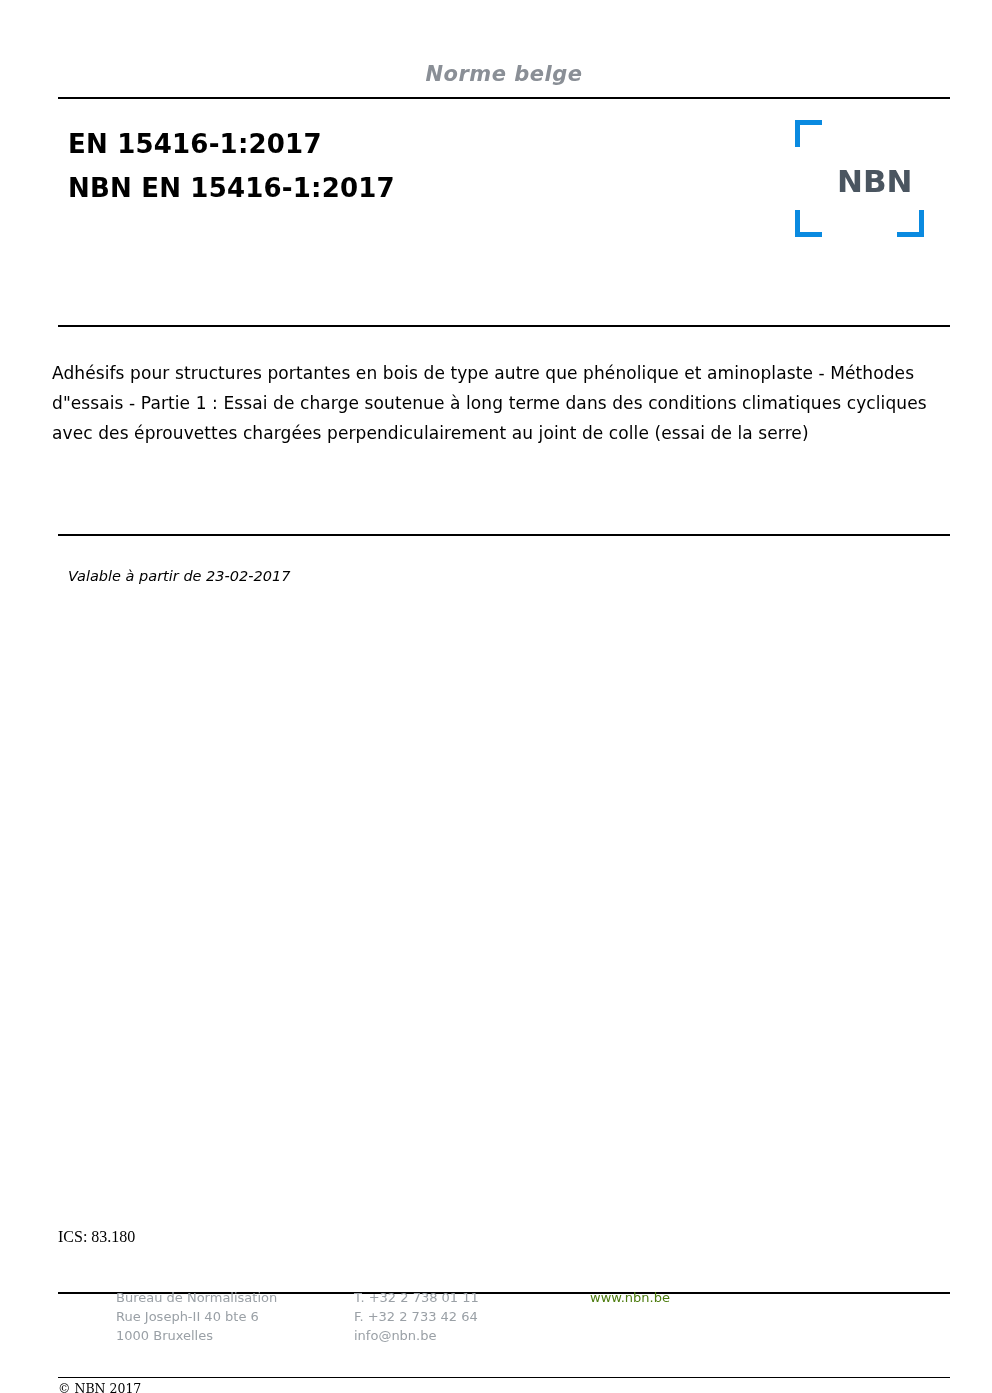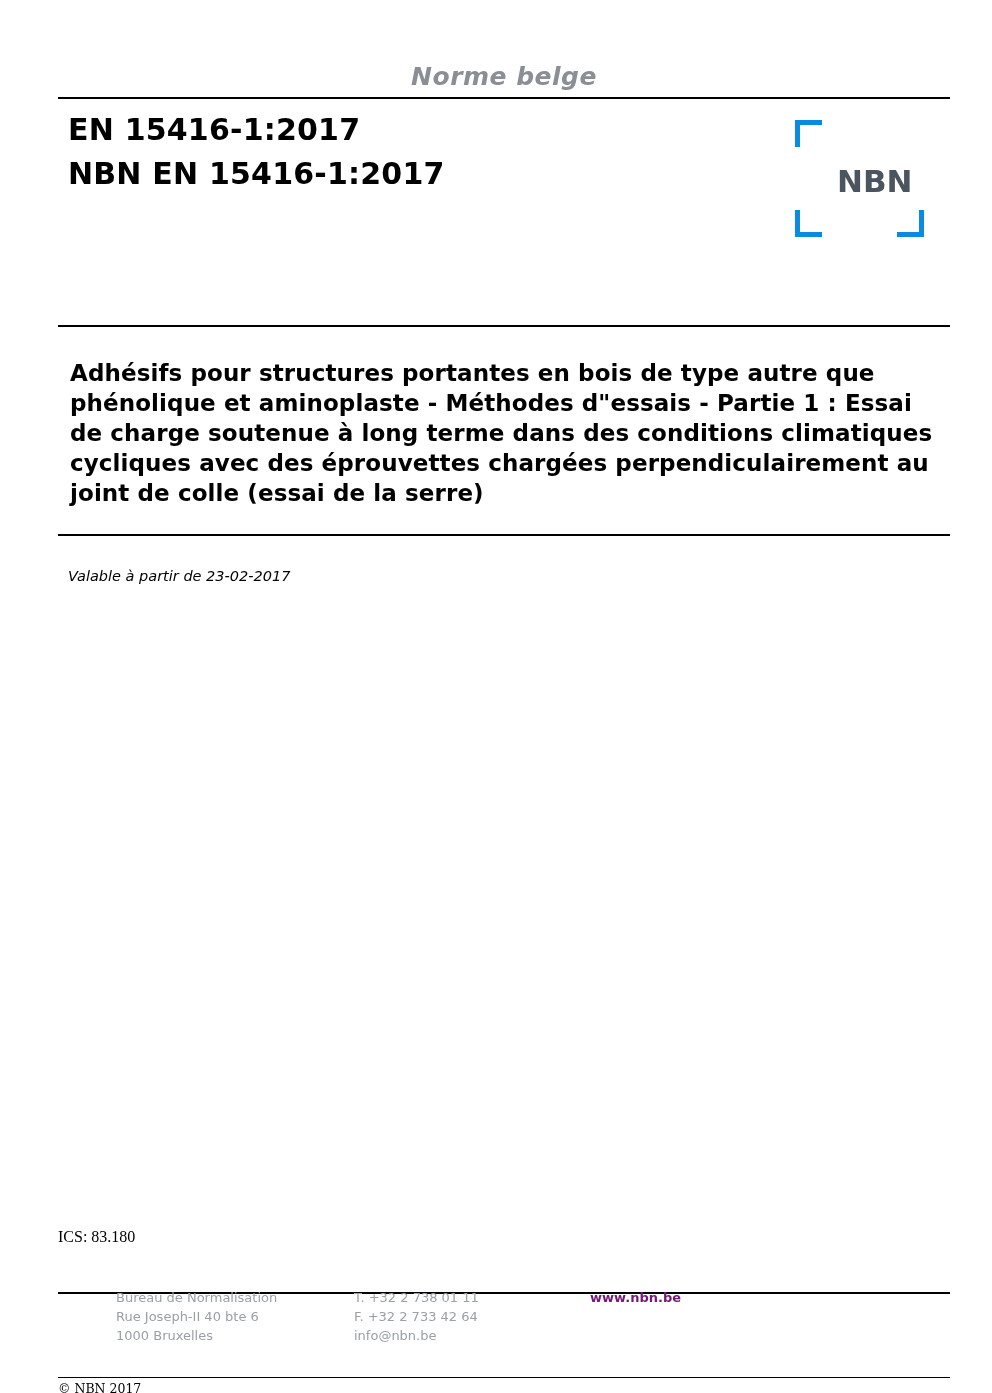--- a/index.html
+++ b/index.html
@@ -24,42 +24,42 @@
   
   .header-title {
     position: absolute;
     left: 58px;
     top: 62px;
     width: 892px;
     text-align: center;
     font-family: "DejaVu Sans", sans-serif;
     font-weight: bold;
     font-style: italic;
-    font-size: 25px;
+    font-size: 21px;
     letter-spacing: 0.5px;
     color: #8a8f96;
   }
   .rule {
     position: absolute;
     background: #000000;
     height: 2px;
   }
   .rule-1 { left: 58px; top: 97px; width: 892px; }
   .rule-2 { left: 58px; top: 325px; width: 892px; }
   .rule-3 { left: 58px; top: 534px; width: 892px; }
   .rule-4 { left: 58px; top: 1292px; width: 892px; }
   .rule-5 { left: 58px; top: 1377px; width: 892px; height: 1px; }
 
   
   .ref-block {
     position: absolute;
     left: 68px;
-    top: 108px;
+    top: 122px;
     font-weight: bold;
-    font-size: 30px;
+    font-size: 26px;
     line-height: 44px;
     letter-spacing: 0.2px;
   }
   .ref-line { white-space: nowrap; }
 
   
   .logo {
     position: absolute;
     left: 795px;
     top: 118px;
@@ -85,25 +85,25 @@
     border-style: solid;
     border-width: 0;
   }
   .corner.tl { left: 0px;  top: 2px;   border-top-width: 5px;    border-left-width: 5px; }
   .corner.bl { left: 0px;  top: 92px;  border-bottom-width: 5px; border-left-width: 5px; }
   .corner.br { left: 102px;top: 92px;  border-bottom-width: 5px; border-right-width: 5px; }
 
   
   .doc-title {
     position: absolute;
-    left: 70px;
+    left: 52px;
     top: 358px;
     width: 880px;
-    font-weight: bold;
-    font-size: 23px;
+    font-weight: normal;
+    font-size: 17px;
     line-height: 30px;
     letter-spacing: 0.1px;
   }
 
   
   .validity {
     position: absolute;
     left: 68px;
     top: 568px;
     font-size: 14.5px;
@@ -133,23 +133,23 @@
   .footer-cols {
     display: flex;
     flex-direction: row;
     gap: 18px;
   }
   .fcol-1 { width: 212px; }
   .fcol-2 { width: 218px; margin-left: 8px; }
   .fcol-3 { width: 215px; }
   .fcol-4 { width: 175px; }
   .fcol-4 a, .fcol-4 span {
-    color: #701a75;
+    color: #4d7c0f;
     text-decoration: none;
-    font-weight: bold;
+    font-weight: normal;
   }
   .copyright {
     position: absolute;
     left: 58px;
     top: 1381px;
     font-size: 12.5px;
     font-family: "DejaVu Serif", serif;
     color: #000000;
   }
 </style>

